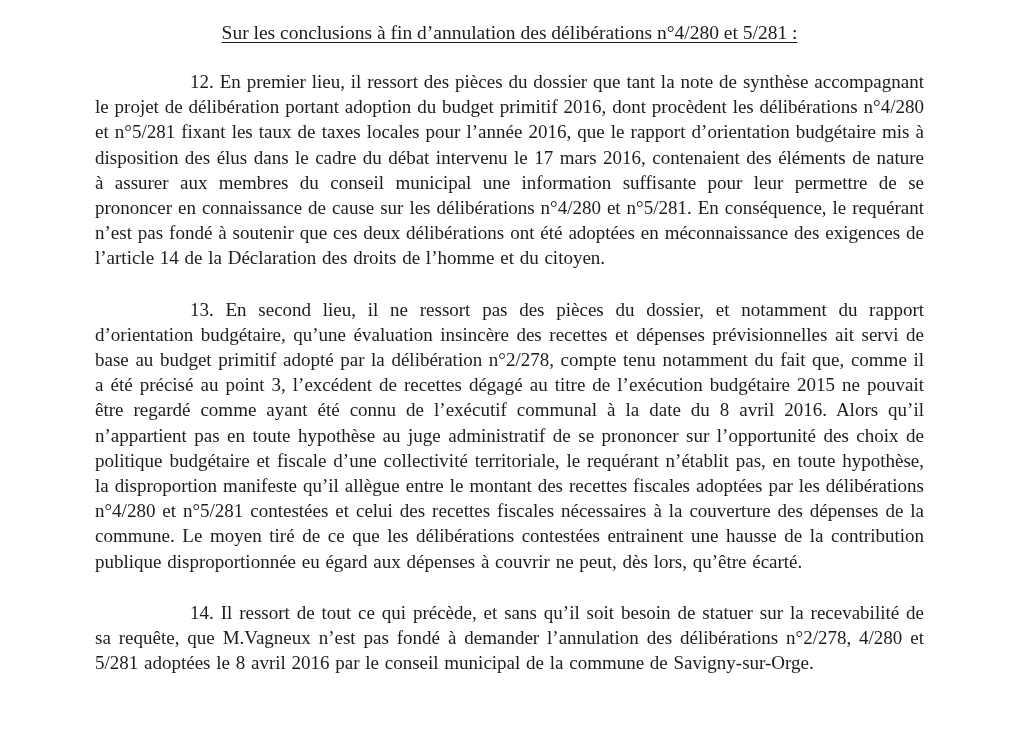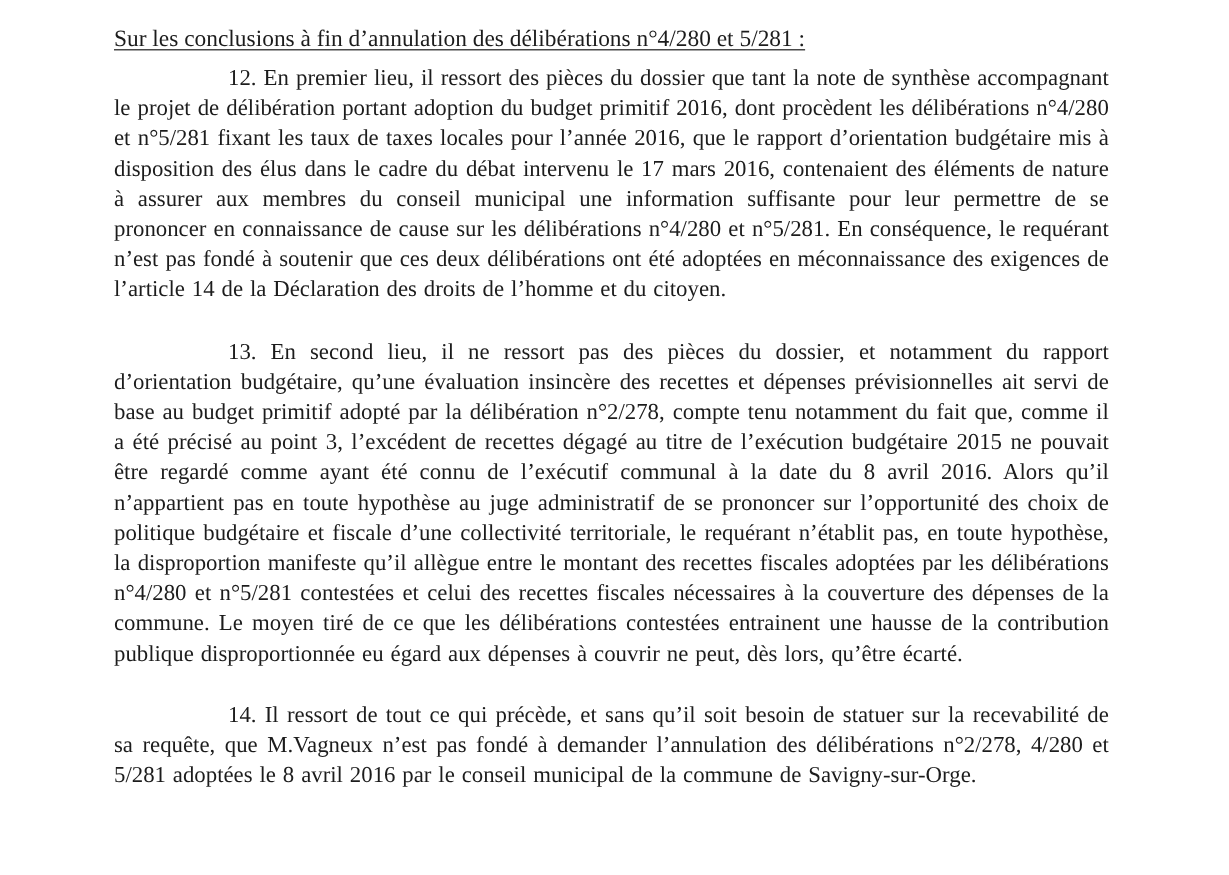--- a/index.html
+++ b/index.html
@@ -12,23 +12,24 @@
     width: 1024px;
     height: 729px;
     background: #ffffff;
     box-sizing: border-box;
     padding: 20px 100px 0 95px;
     font-family: "Liberation Serif", "DejaVu Serif", serif;
     color: #1c1c1c;
     overflow: hidden;
   }
   .heading {
+    text-align: center;
     font-size: 19.5px;
     line-height: 25px;
-    margin: 0 0 8px 0;
+    margin: 0 0 24px 0;
     text-decoration: underline;
     text-underline-offset: 3px;
     white-space: nowrap;
   }
   .body-paragraph {
     font-size: 19px;
     line-height: 25.2px;
     text-align: justify;
     text-indent: 95px;
     margin: 0 0 26px 0;

